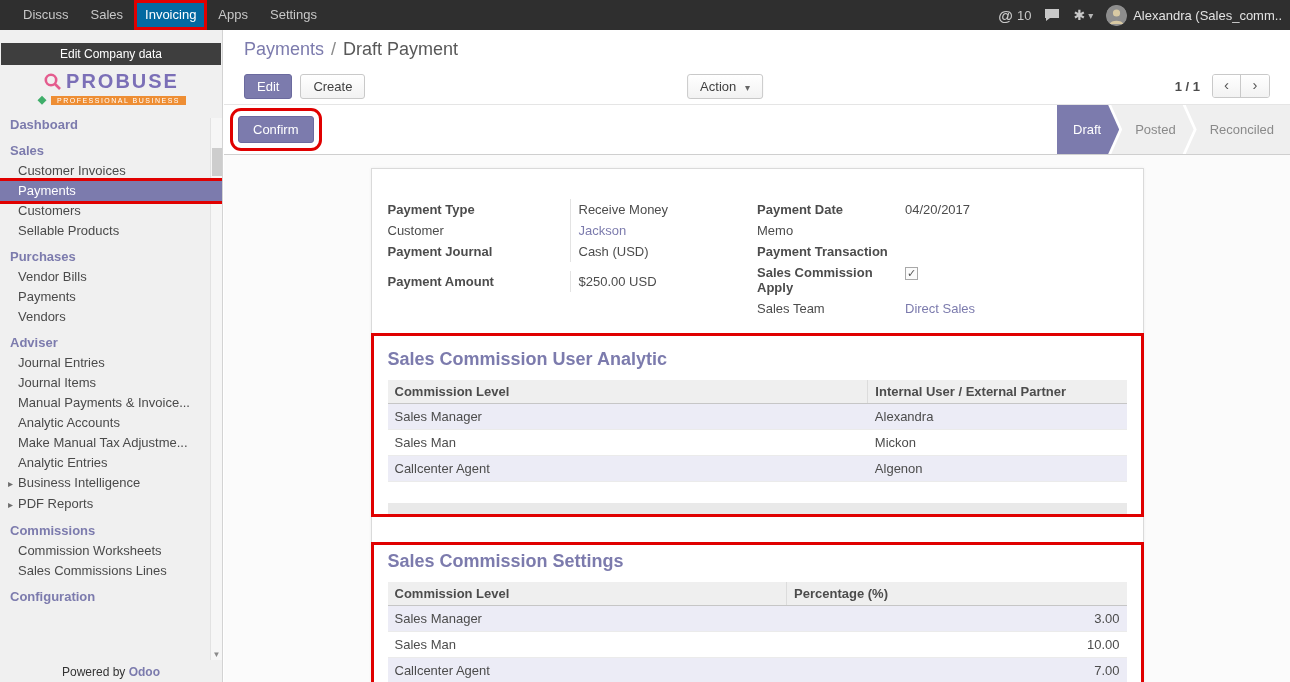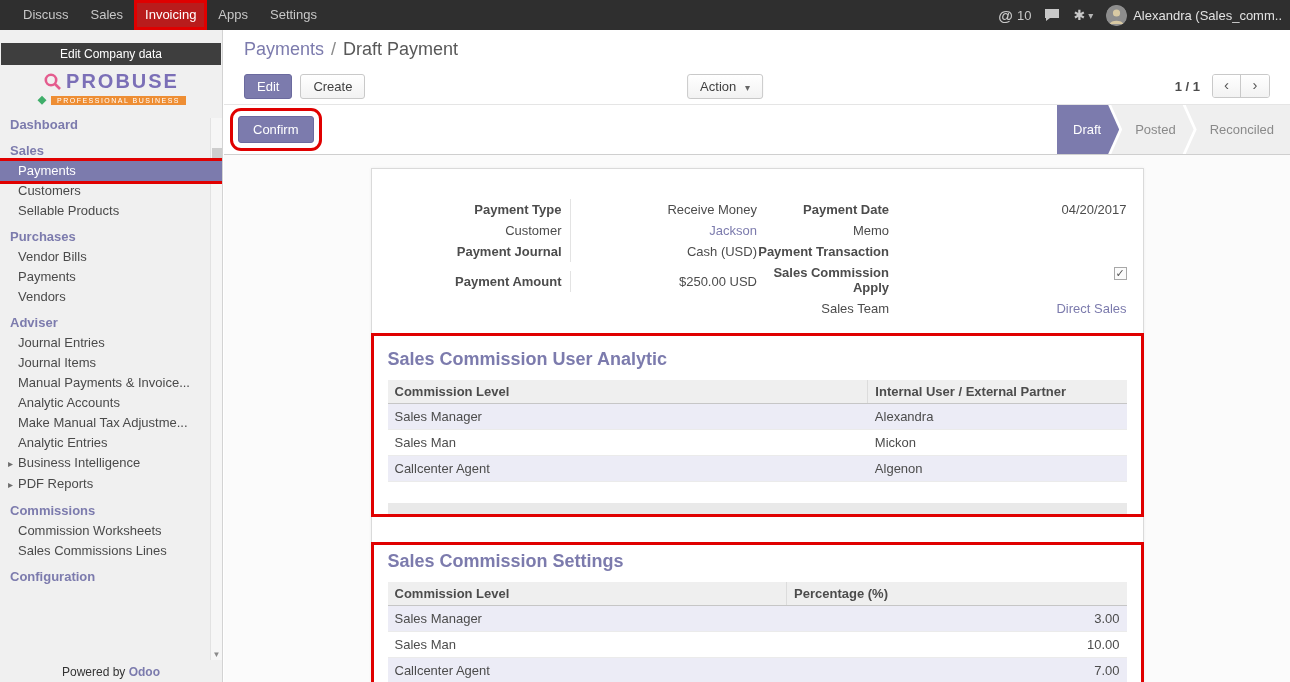--- a/index.html
+++ b/index.html
@@ -8,21 +8,21 @@
   body {
     width:1290px; height:682px; position:relative; overflow:hidden;
     font-family:"Liberation Sans", sans-serif; background:#fff; font-size:13px; color:#4c4c4c;
   }
 
   
   .topbar { position:absolute; top:0; left:0; right:0; height:30px; background:#2f2f2f;
     display:flex; align-items:stretch; color:#c8c8c8; z-index:40; }
   .topbar-menus { display:flex; padding-left:12px; }
   .menu-item { padding:0 11px; line-height:30px; cursor:pointer; white-space:nowrap; }
-  .menu-item.active { background:#b91c1c; color:#fff; }
+  .menu-item.active { background:#0369a1; color:#fff; }
   .menu-item.highlighted { outline:3px solid var(--annot); outline-offset:-3px; }
   .topbar-right { margin-left:auto; display:flex; align-items:center; gap:13px; padding-right:8px; }
   .mention { display:flex; align-items:center; gap:4px; cursor:pointer; }
   .mention .at { font-size:15px; font-weight:bold; }
   .icon-btn { display:flex; align-items:center; cursor:pointer; }
   .caret { font-size:10px; margin-left:3px; color:#b5b5b5; }
   .user-menu { display:flex; align-items:center; gap:6px; cursor:pointer; }
   .avatar { width:21px; height:21px; border-radius:50%; overflow:hidden; background:#8d8d8d; flex:0 0 auto; }
   .user-name { color:#e2e2e2; white-space:nowrap; overflow:hidden; max-width:155px; }
 
@@ -92,21 +92,21 @@
   .stage.active { background:var(--accent); color:#fff; }
 
   .content { flex:1; background:#fbfbfb; overflow:hidden; display:flex; justify-content:center;
     align-items:flex-start; }
   .sheet { margin-top:13px; width:773px; min-height:560px; background:#fff; border:1px solid #dadada;
     padding:30px 16px 40px; box-shadow:0 0 3px rgba(0,0,0,0.06); }
 
   
   .form-grid { display:flex; }
   .form-col { flex:1; }
-  .field-row { display:flex;text-align:right; }
+  .field-row { display:flex; }
   .field-row.spacer { height:9px; }
   .field-label { flex:0 0 182px; padding:3px 8px 3px 0; color:#4c4c4c; }
   .form-col.right .field-label { flex:0 0 140px; }
   .field-label.bold { font-weight:bold; }
   .field-value { flex:1; padding:3px 0 3px 8px; min-height:15px; }
   .form-col.left .field-value { border-left:1px solid #e3e3e3; }
   .link { color:var(--accent); cursor:pointer; }
   .checkbox { display:inline-flex; width:13px; height:13px; border:1px solid #a8a8a8; background:#fbfbfb;
     font-size:11px; line-height:12px; color:#555; align-items:center; justify-content:center; }
 
@@ -183,20 +183,21 @@
     <div class="logo-sub-row">
       <svg width="12" height="12" viewBox="0 0 12 12">
         <rect x="3" y="3" width="6.4" height="6.4" fill="#3fae6a" transform="rotate(45 6 6)"></rect>
       </svg>
       <span class="logo-sub">PROFESSIONAL BUSINESS</span>
     </div>
   </div>
   <div class="side-menu">
       <div class="side-heading"><span>Dashboard</span></div>
       <div class="side-heading"><span>Sales</span></div>
+      <div class="side-item"><span>Customer Invoices</span></div>
       <div class="side-item active highlighted"><span>Payments</span></div>
       <div class="side-item"><span>Customers</span></div>
       <div class="side-item"><span>Sellable Products</span></div>
       <div class="side-heading"><span>Purchases</span></div>
       <div class="side-item"><span>Vendor Bills</span></div>
       <div class="side-item"><span>Payments</span></div>
       <div class="side-item"><span>Vendors</span></div>
       <div class="side-heading"><span>Adviser</span></div>
       <div class="side-item"><span>Journal Entries</span></div>
       <div class="side-item"><span>Journal Items</span></div>

